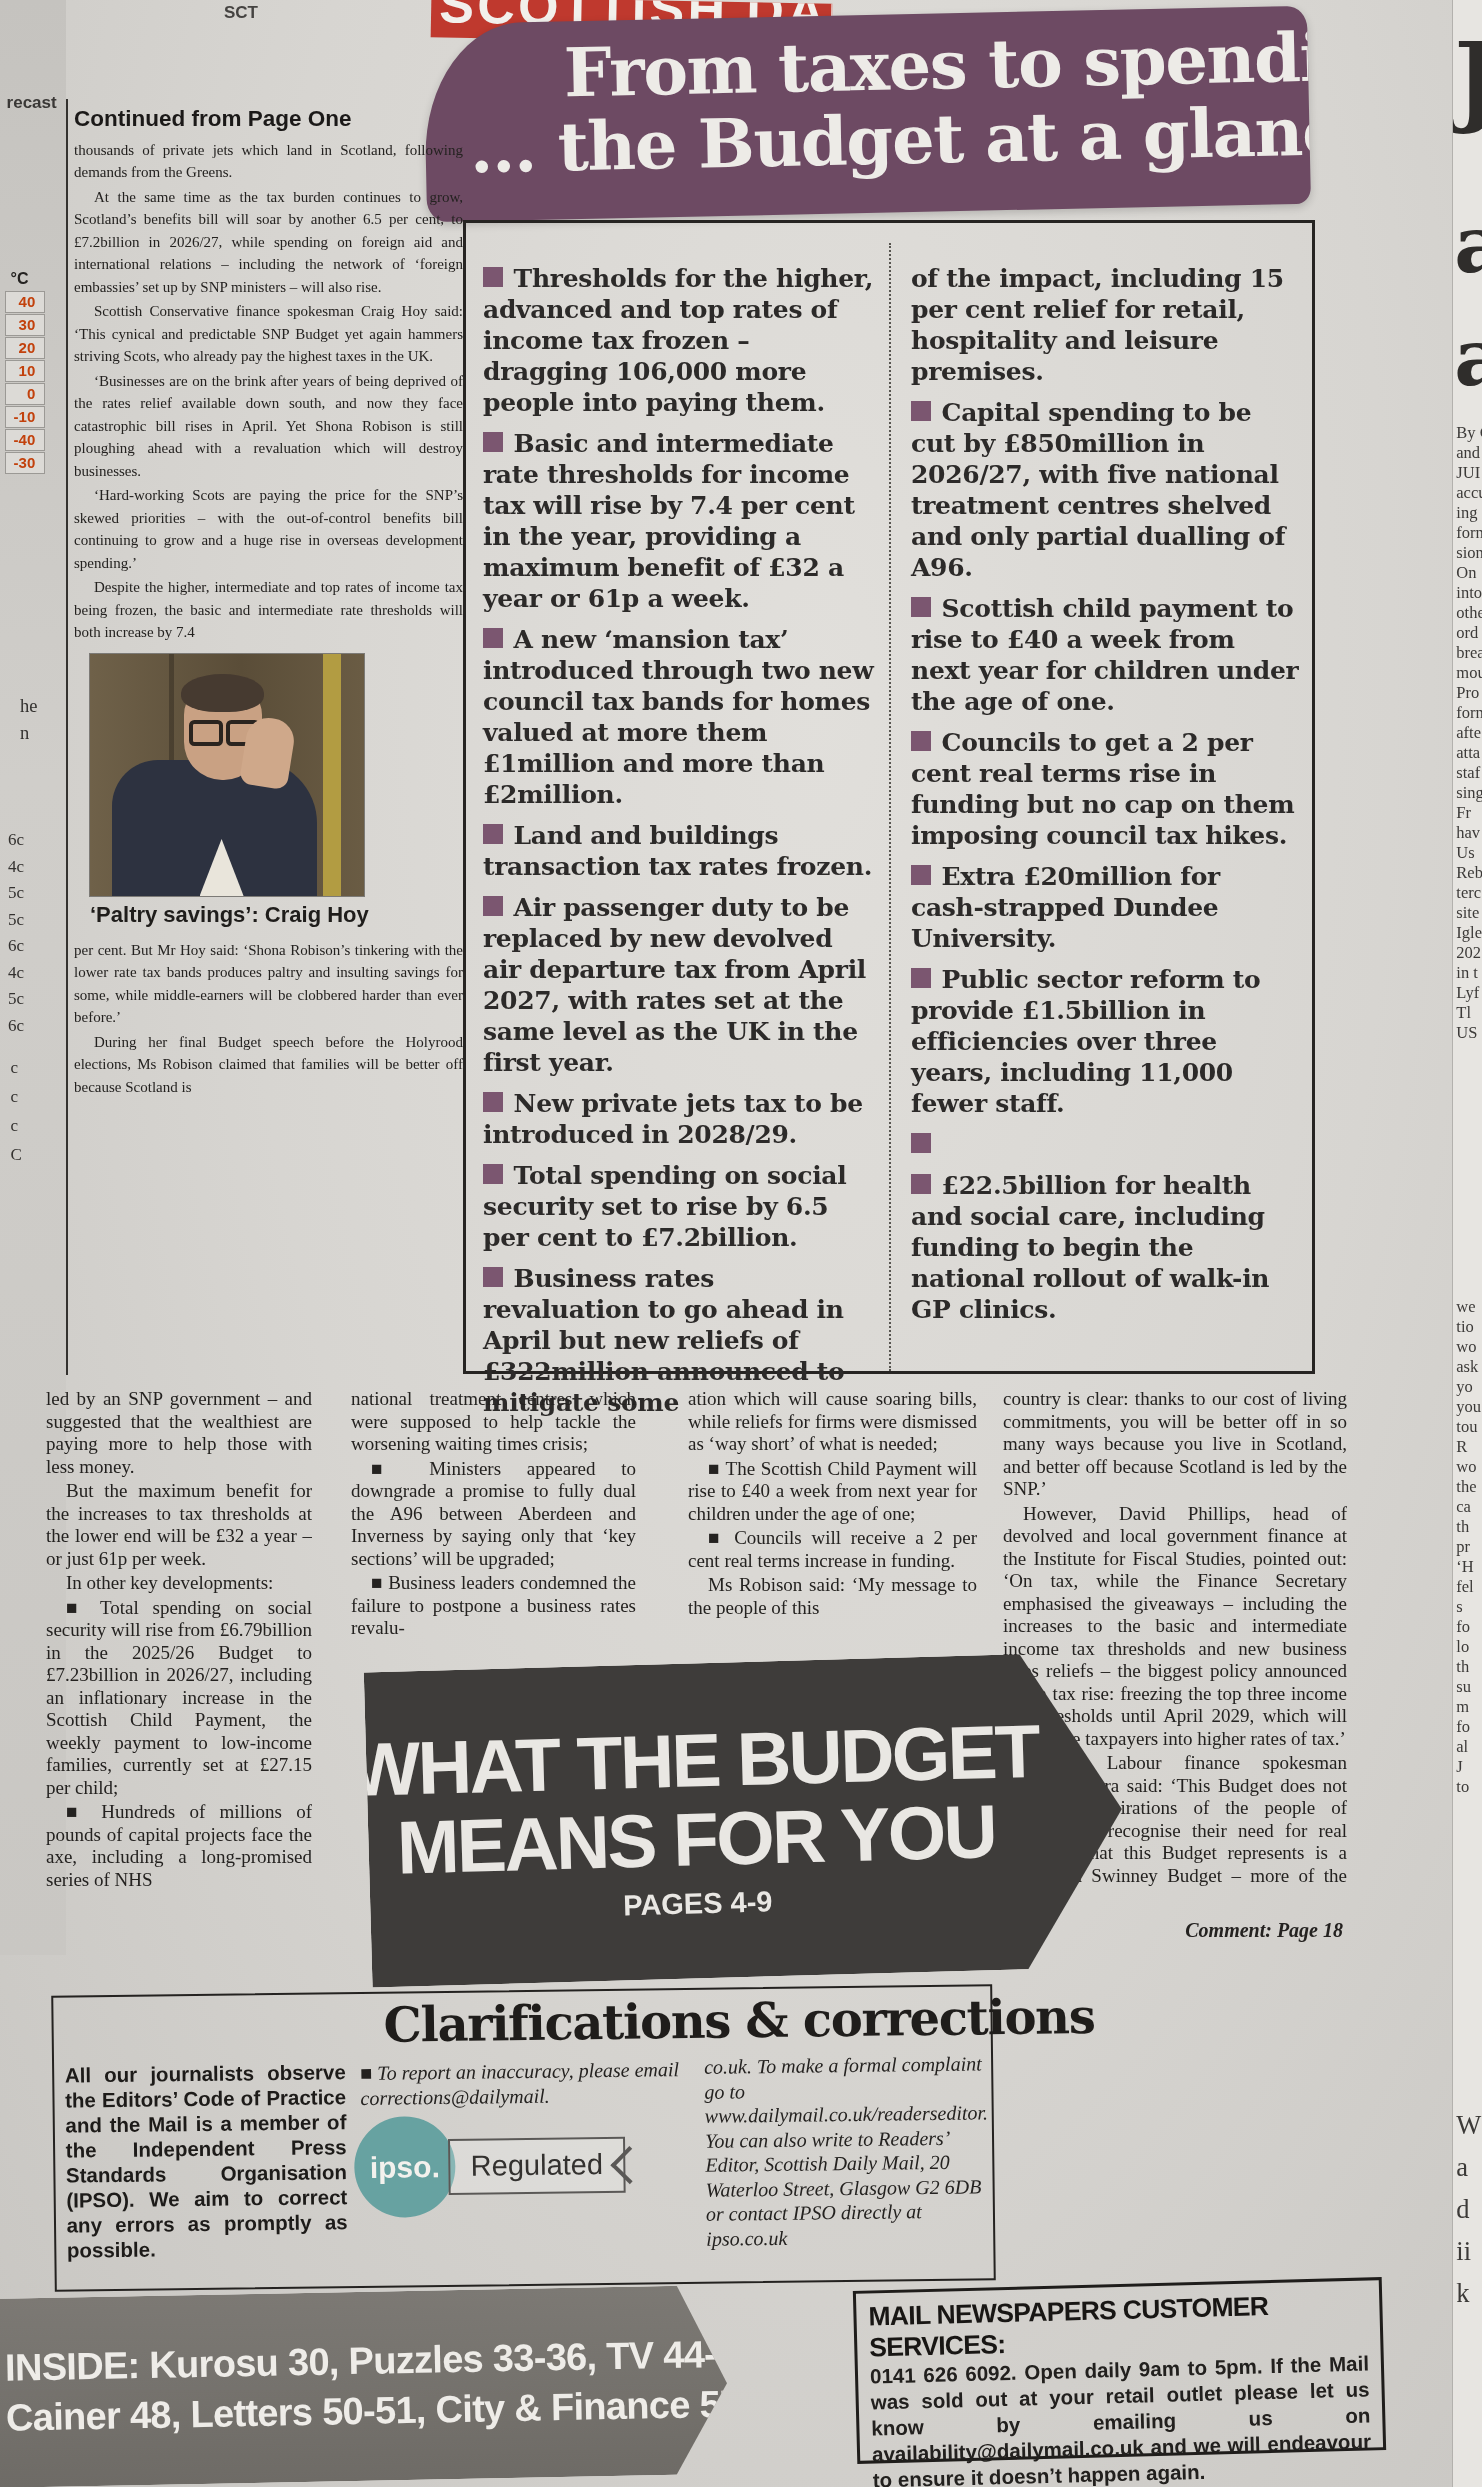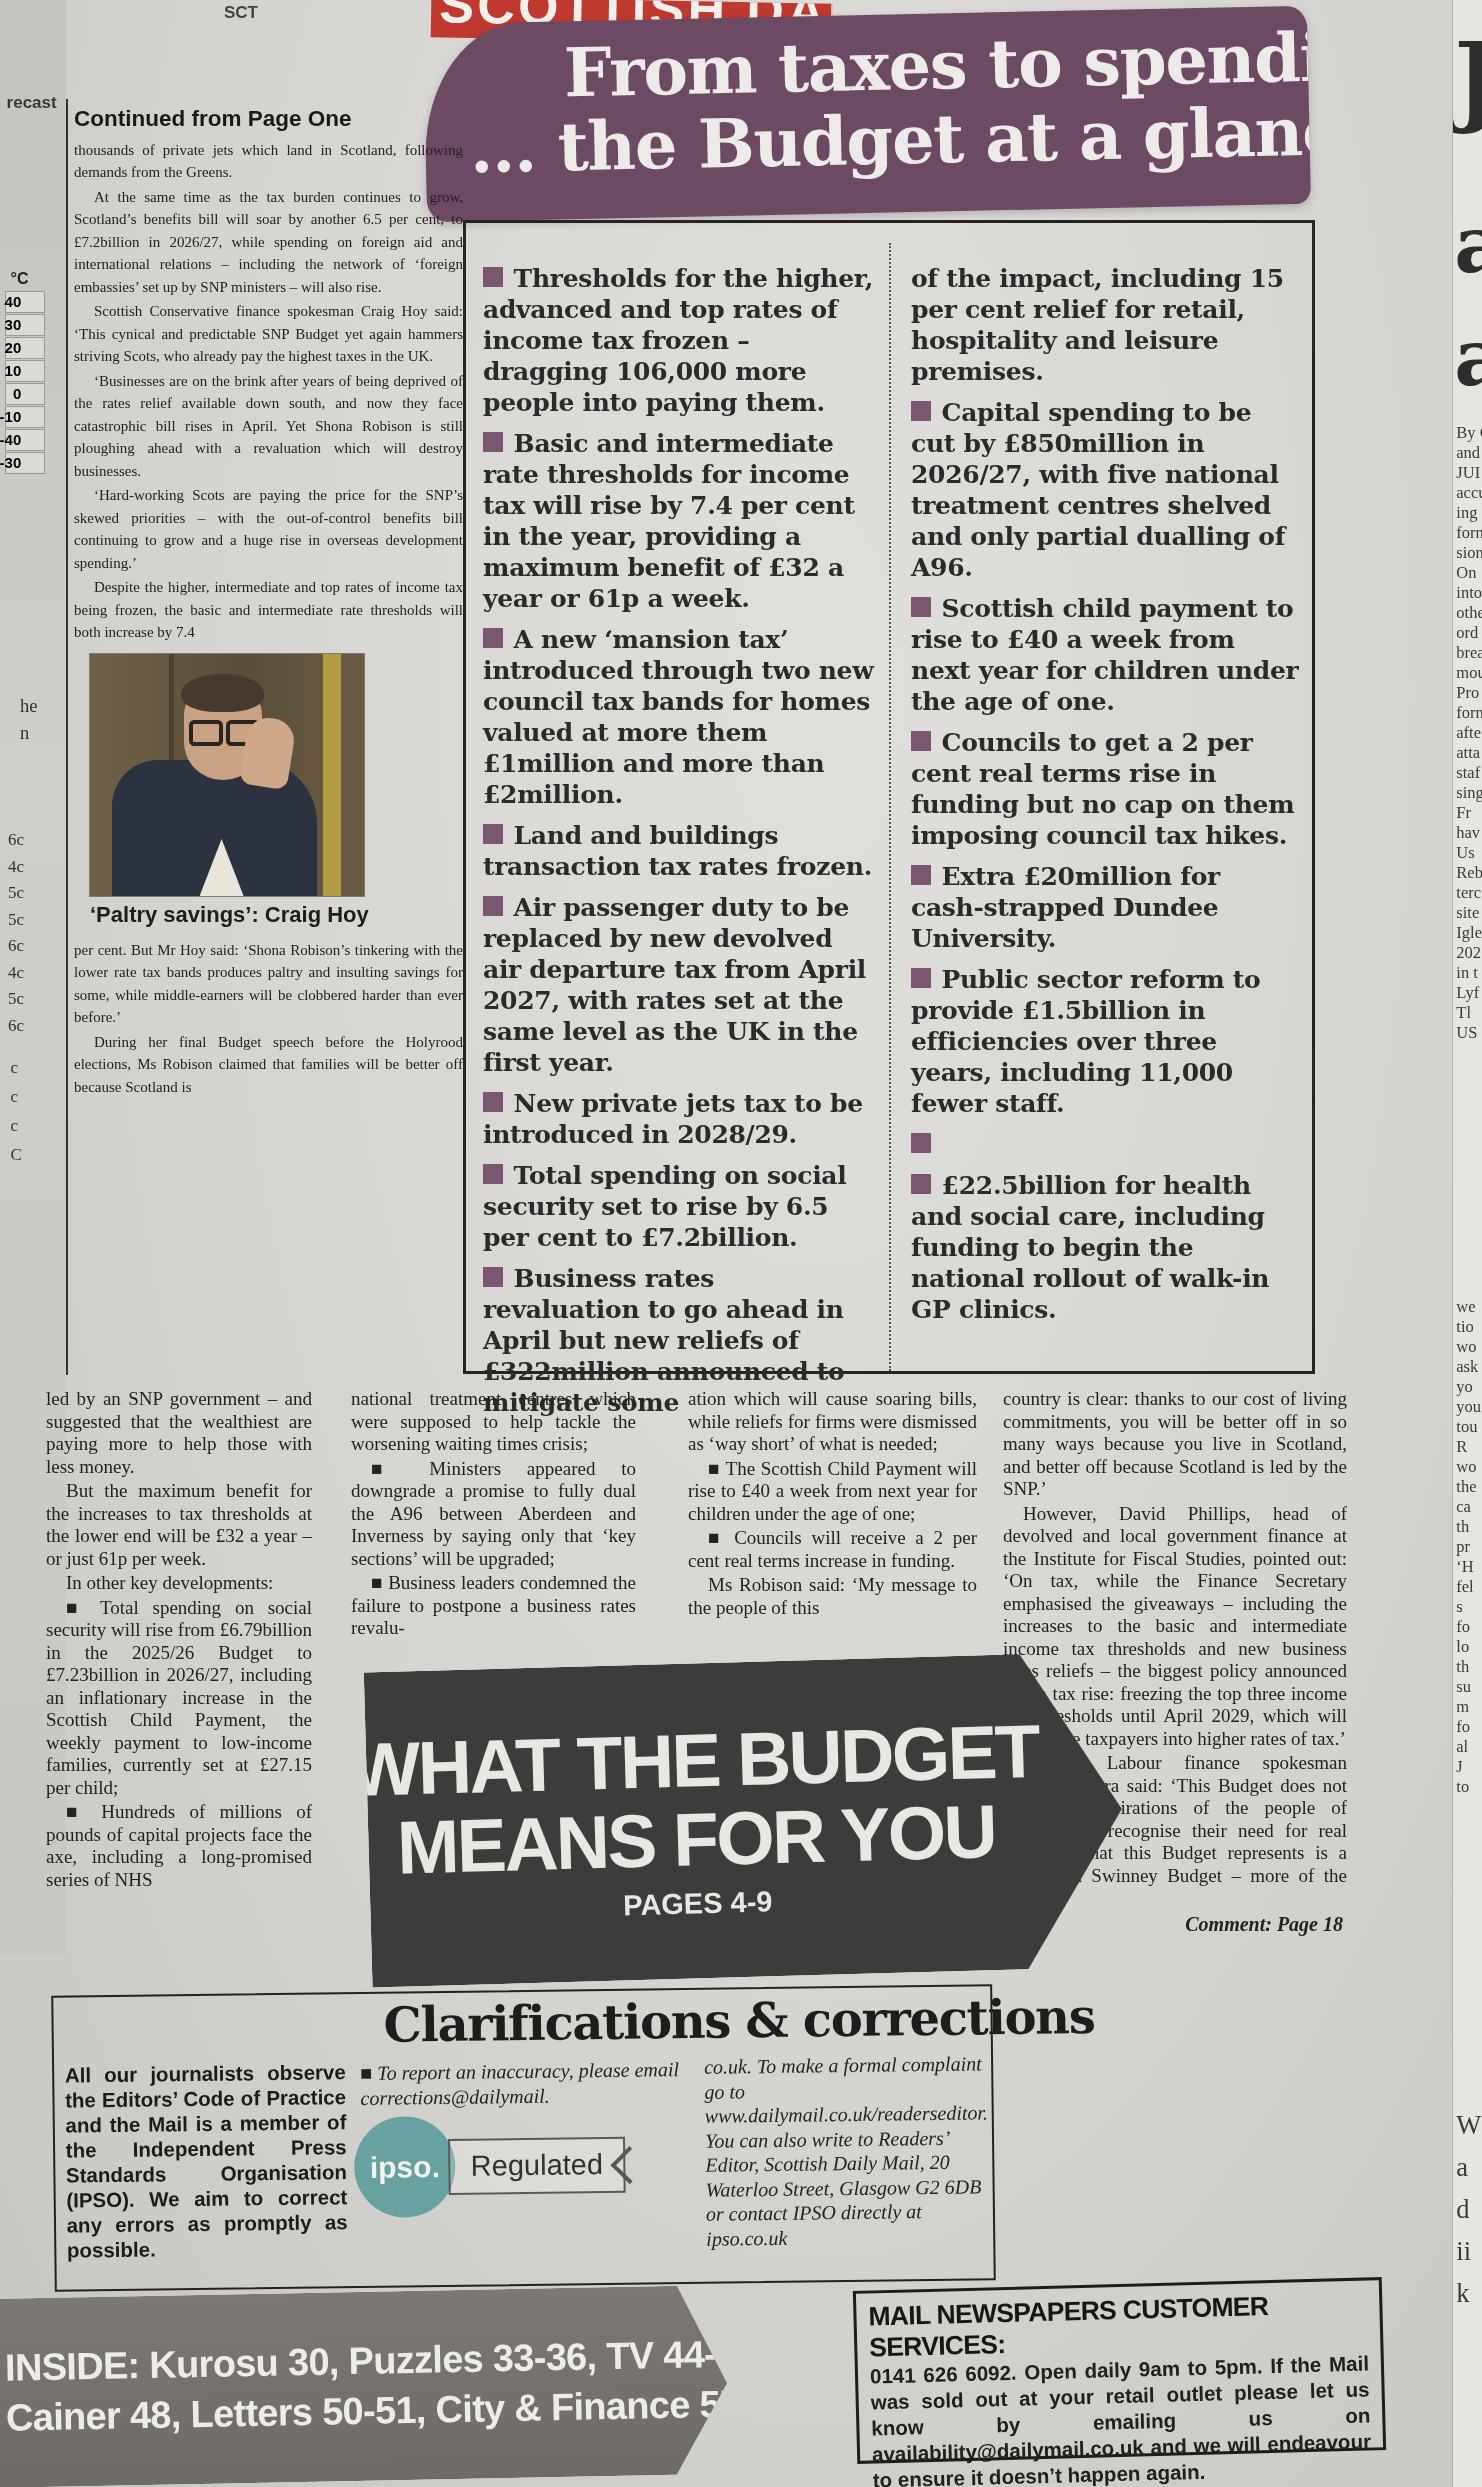--- a/index.html
+++ b/index.html
@@ -8,22 +8,22 @@
     font-family:"Liberation Serif",serif;color:#242220;}
 
   
   .strip-left{position:absolute;left:0;top:0;width:66px;height:1955px;
     background:linear-gradient(#c5c3bf,#d0cecA 40%,#c9c7c3);}
   .colrule{position:absolute;left:66px;top:99px;width:2px;height:1276px;background:#34322f;}
   .recast{position:absolute;left:6.6px;top:93px;font:700 17px "Liberation Sans",sans-serif;color:#3a3836;}
   .wscale{position:absolute;left:5.3px;top:270px;width:44px;}
   .wscale .hd{font:700 16px "Liberation Sans",sans-serif;margin-bottom:2.6px;padding-left:5.3px;}
   .wcell{width:40px;height:22px;border:0.7px solid #9b9995;background:#dcdad6;margin-top:1px;
-    font:700 15px "Liberation Sans",sans-serif;color:#000000;box-sizing:border-box;
-    display:flex;align-items:center;justify-content:flex-end;padding-right:23px;}
+    font:700 15px "Liberation Sans",sans-serif;color:#c2410c;box-sizing:border-box;
+    display:flex;align-items:center;justify-content:flex-end;padding-right:9px;}
   .wfr1{position:absolute;left:20px;top:693px;font:18.5px "Liberation Serif",serif;line-height:26.5px;color:#33312f;}
   .wfr2{position:absolute;left:8px;top:827px;font:17px "Liberation Serif",serif;line-height:26.5px;color:#33312f;}
   .wfr3{position:absolute;left:10.6px;top:1053px;font:17px "Liberation Serif",serif;line-height:29px;color:#33312f;}
 
   .strip-right{position:absolute;right:0;top:0;width:30px;height:2487px;background:#e7e5e1;
     border-left:1.3px solid #b3b1ad;overflow:hidden;color:#3c3a38;}
   .rbig{position:absolute;left:1.3px;font:700 99px "DejaVu Serif",serif;color:#2f2d2b;}
   .rcol{position:absolute;left:3.3px;font:16.5px "Liberation Serif",serif;line-height:20px;white-space:pre;}
 
   
@@ -70,21 +70,21 @@
   .gsq{display:inline-block;width:20px;height:20px;background:#7b5670;margin-right:10.6px;}
 
   
   .ncol{position:absolute;top:1388px;font-size:19px;overflow:hidden;}
   .ncol p{font-size:19px;line-height:22.5px;text-align:justify;margin:0 0 2px 0;text-indent:20px;}
   .ncol p:first-child{text-indent:0;}
   #colA{left:46px;width:266px;height:597px;}
   #colB{left:351px;width:285px;height:278px;}
   #colC{left:688px;width:289px;height:278px;}
   #colD{left:1003px;width:344px;height:893px;}
-  .dfoot{font:italic 700 20px "Liberation Serif",serif;text-align:right;margin-top:3px;padding-right:4px;}
+  .dfoot{font:italic 700 20px "Liberation Serif",serif;text-align:right;margin-top:9px;padding-right:4px;}
 
   
   .bbanner{position:absolute;left:368px;top:1662px;width:754px;height:315px;background:#3e3c3a;
     clip-path:polygon(0 0,87% 0,100% 50%,87% 100%,0 100%);transform:rotate(-1.6deg);
     display:flex;flex-direction:column;align-items:center;justify-content:center;
     padding-right:99px;box-sizing:border-box;color:#e9e7e3;box-shadow:0 4px 9.3px rgba(0,0,0,.2);}
   .bb1,.bb2{font:700 75px/1.05 "Liberation Sans",sans-serif;letter-spacing:-2.6px;white-space:nowrap;}
   .bbp{font:700 29px "Liberation Sans",sans-serif;margin-top:8px;letter-spacing:0;}
 
   

